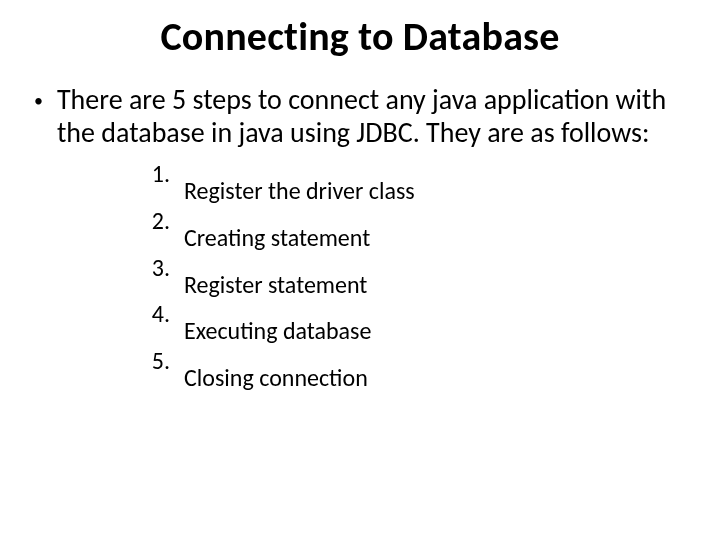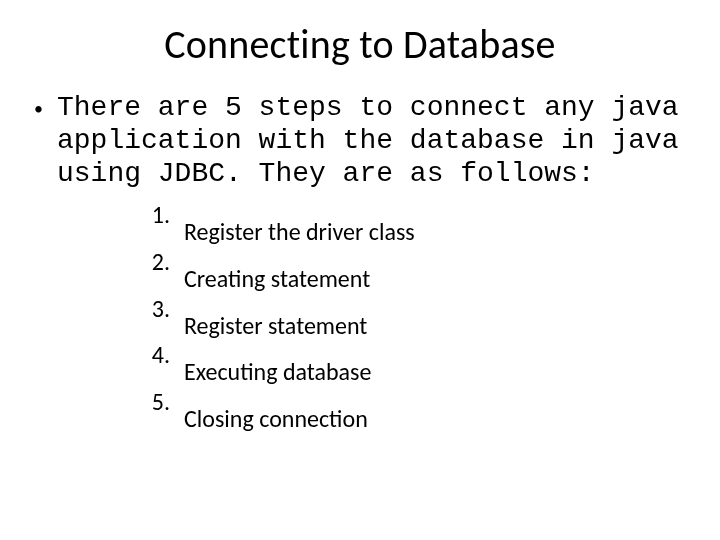--- a/index.html
+++ b/index.html
@@ -12,42 +12,41 @@
       overflow: hidden;
     }
     .slide {
       width: 100%;
       height: 100%;
       padding: 10px 30px 0 30px;
     }
     .title {
       font-size: 40px;
       text-align: center;
-      font-weight: 400;
+      font-weight: 700;
       letter-spacing: 0.2px;
       margin-bottom: 22px;
-      margin-top: 10px;
+      margin-top: 2px;
     }
     .intro-wrap {
       display: flex;
       align-items: flex-start;
       font-size: 28px;
       line-height: 1.18;
       margin-left: 4px;
       margin-bottom: 10px;
     }
     .bullet-dot {
       font-size: 18px;
       margin-right: 14px;
       margin-top: 8px;
       flex-shrink: 0;
     }
     .intro-text {
       flex: 1;
-      font-family: Liberation Mono, monospace;
     }
     .steps {
       margin-left: 110px;
       font-size: 24px;
       line-height: 1.24;
     }
     .step {
       display: flex;
     }
     .step-num {

